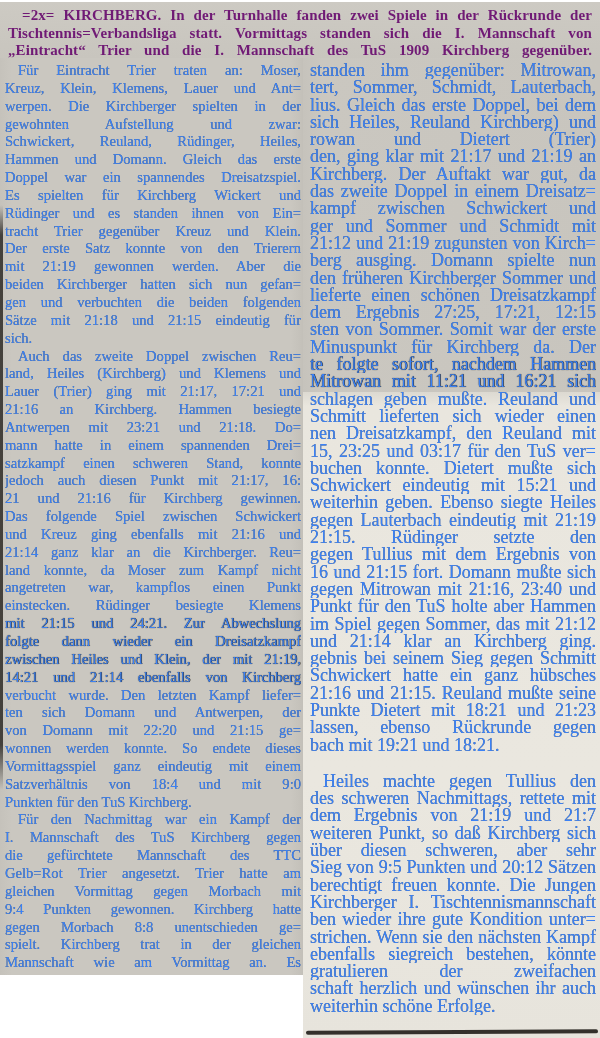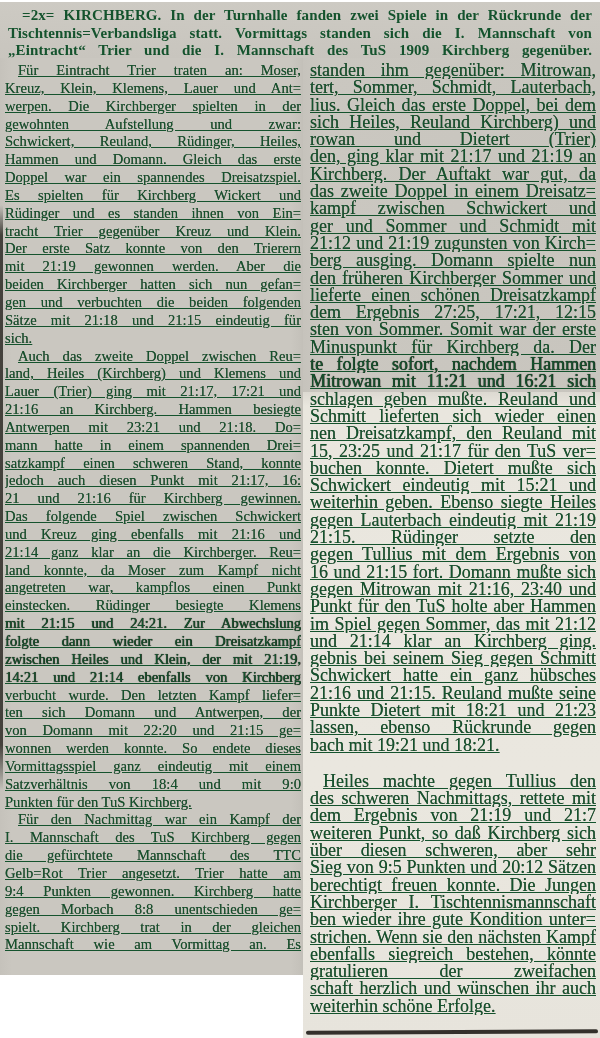--- a/index.html
+++ b/index.html
@@ -12,27 +12,27 @@
   .bg-left        { left:0;   top:58px;  width:303px; height:917px; background:linear-gradient(90deg,#c5c2bb 0,#cac7c0 12px,#cac7c0 96%,#c3c0b9 100%); }
   .bg-right-top   { left:303px; top:58px;  width:297px; height:334px; background:linear-gradient(90deg,#c6c3bc,#cac7c0 20px,#c8c5be); }
   .bg-right-bottom{ left:303px; top:392px; width:297px; height:646px; background:linear-gradient(180deg,#dcd9d1 0,#e9e6de 14px,#eae7df 60%,#e7e4dc 100%); }
 
   
   .edge-left   { position:absolute; left:0; top:205px; width:3px; height:585px; border-radius:2px;
                  background:linear-gradient(180deg, rgba(45,42,37,0) 0, rgba(45,42,37,.85) 30px, rgba(45,42,37,.85) 540px, rgba(45,42,37,0) 100%); }
   .edge-bottom { position:absolute; left:306px; top:1030px; width:292px; height:4px; background:#33302b; border-radius:2px; transform:rotate(-0.25deg); }
 
   
-  .header-text { position:absolute; left:8px; top:7px; width:584px; color:#14532d;
+  .header-text { position:absolute; left:8px; top:7px; width:584px; color:#701a75;
                  font-weight:bold; font-size:15px; letter-spacing:.1px; }
   .header-text .hline { height:17.6px; line-height:17.6px; text-align:justify; text-align-last:justify; overflow:hidden; }
   .header-text .hline.indent { text-indent:14px; }
 
   
-  .col { position:absolute; color:#14532d; text-shadow:0 0 .5px rgba(35,32,26,.7);text-decoration:underline; }
+  .col { position:absolute; color:#3b82f6; text-shadow:0 0 .5px rgba(35,32,26,.7); }
   .col-left  { left:5px;   top:62px; width:296px; font-size:14.6px; }
   .col-right { left:310px; top:62px; width:286px; font-size:18px; }
   .col .line { text-align:justify; text-align-last:justify; overflow:hidden; }
   .col-left  .line { height:17.85px; line-height:17.85px; }
   .col-right .line { height:17.3px;  line-height:17.3px; }
   .line.indent { text-indent:13px; }
   .line.last   { text-align-last:left; }
   .line.heavy  { text-shadow:0 0 1px rgba(25,23,18,.95), .4px 0 0 rgba(25,23,18,.85); }
   .para.gap    { margin-top:19px; }
 </style>
@@ -98,20 +98,21 @@
         <div class="line">wonnen werden konnte. So endete dieses</div>
         <div class="line">Vormittagsspiel ganz eindeutig mit einem</div>
         <div class="line">Satzverhältnis von 18:4 und mit 9:0</div>
         <div class="line last">Punkten für den TuS Kirchberg.</div>
       </div>
       <div class="para">
         <div class="line indent">Für den Nachmittag war ein Kampf der</div>
         <div class="line">I. Mannschaft des TuS Kirchberg gegen</div>
         <div class="line">die gefürchtete Mannschaft des TTC</div>
         <div class="line">Gelb=Rot Trier angesetzt. Trier hatte am</div>
+        <div class="line">gleichen Vormittag gegen Morbach mit</div>
         <div class="line">9:4 Punkten gewonnen. Kirchberg hatte</div>
         <div class="line">gegen Morbach 8:8 unentschieden ge=</div>
         <div class="line">spielt. Kirchberg trat in der gleichen</div>
         <div class="line">Mannschaft wie am Vormittag an. Es</div>
       </div>
     </div>
   <div class="col col-right">
       <div class="para">
         <div class="line">standen ihm gegenüber: Mitrowan, Die=</div>
         <div class="line">tert, Sommer, Schmidt, Lauterbach, Tul=</div>
@@ -128,21 +129,21 @@
         <div class="line">den früheren Kirchberger Sommer und</div>
         <div class="line">lieferte einen schönen Dreisatzkampf mit</div>
         <div class="line">dem Ergebnis 27:25, 17:21, 12:15 zugun=</div>
         <div class="line">sten von Sommer. Somit war der erste</div>
         <div class="line">Minuspunkt für Kirchberg da. Der zwei=</div>
         <div class="line heavy">te folgte sofort, nachdem Hammen gegen</div>
         <div class="line heavy">Mitrowan mit 11:21 und 16:21 sich ge=</div>
         <div class="line">schlagen geben mußte. Reuland und</div>
         <div class="line">Schmitt lieferten sich wieder einen schö=</div>
         <div class="line">nen Dreisatzkampf, den Reuland mit 21:</div>
-        <div class="line">15, 23:25 und 21:17 für den TuS ver=</div>
+        <div class="line">15, 23:25 und 03:17 für den TuS ver=</div>
         <div class="line">buchen konnte. Dietert mußte sich gegen</div>
         <div class="line">Schwickert eindeutig mit 15:21 und 15:21</div>
         <div class="line">weiterhin geben. Ebenso siegte Heiles</div>
         <div class="line">gegen Lauterbach eindeutig mit 21:19 und</div>
         <div class="line">21:15. Rüdinger setzte den Siegesreigen</div>
         <div class="line">gegen Tullius mit dem Ergebnis von 21:</div>
         <div class="line">16 und 21:15 fort. Domann mußte sich</div>
         <div class="line">gegen Mitrowan mit 21:16, 23:40 und</div>
         <div class="line">Punkt für den TuS holte aber Hammen</div>
         <div class="line">im Spiel gegen Sommer, das mit 21:12</div>

